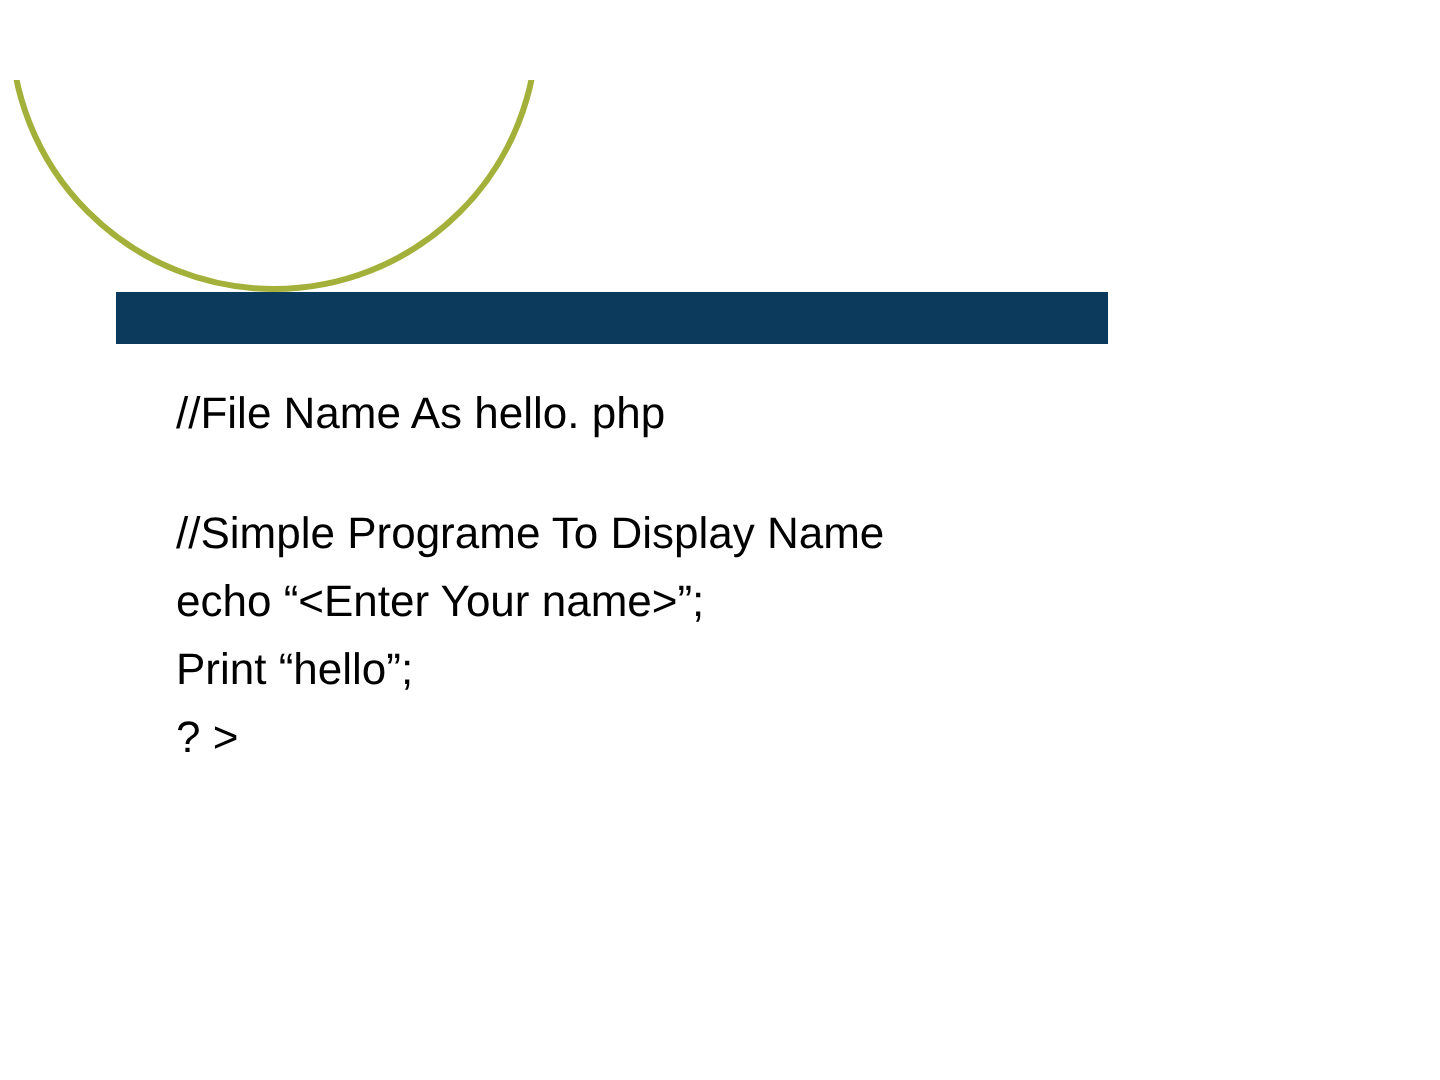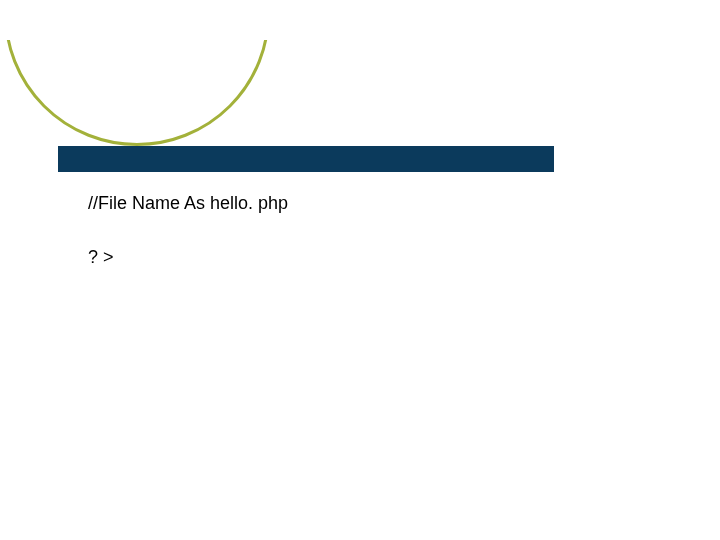--- a/index.html
+++ b/index.html
@@ -47,21 +47,21 @@
     height: 26px;
     background: #0b3a5c;
   }
   
   .body {
     position: absolute;
     left: 88px;
     top: 190px;
     width: 560px;
     color: #000000;
-    font-size: 18px;
+    font-size: 22px;
     line-height: 1.55;
   }
   .para {
     margin: 0 0 26px 0;
   }
   .line {
     display: block;
   }
 </style>
 </head>
@@ -71,17 +71,20 @@
   <div class="arc"></div>
   <div class="arc-cover"></div>
 
   <div class="bar"></div>
 
   <div class="body">
     <p class="para">
       <span class="line">//File Name As hello. php</span>
     </p>
     <p class="para">
+      <span class="line">//Simple Programe To Display Name</span>
+      <span class="line">echo “&lt;Enter Your name&gt;”;</span>
+      <span class="line">Print “hello”;</span>
       <span class="line">? &gt;</span>
     </p>
   </div>
 
 </div>
 
 </body></html>

